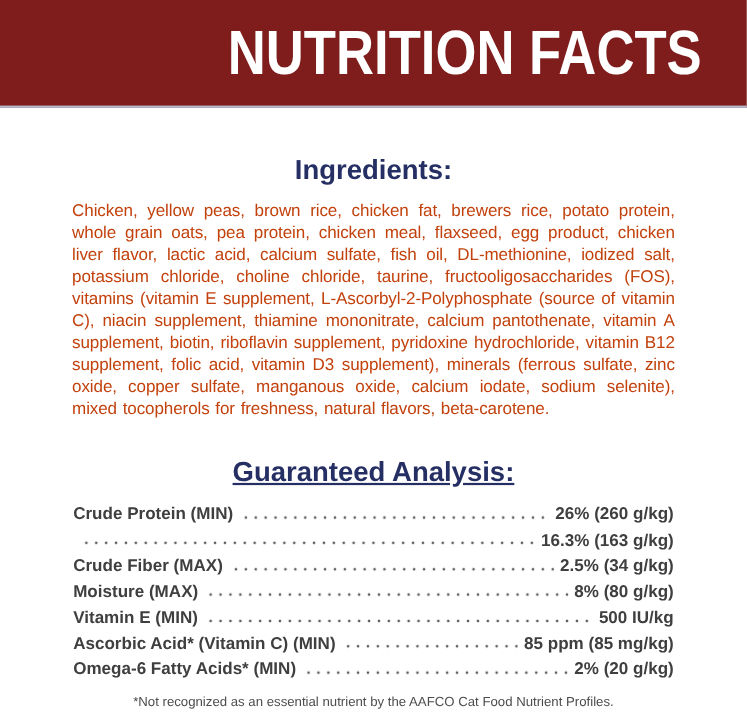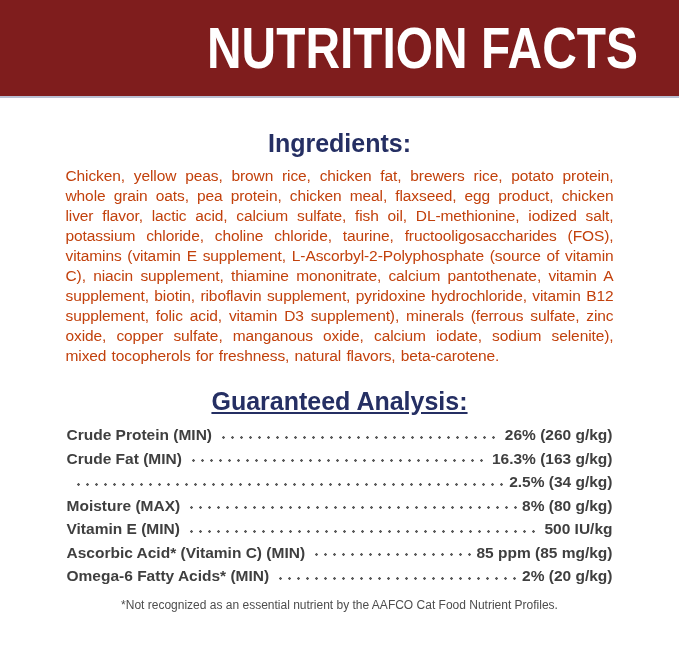--- a/index.html
+++ b/index.html
@@ -30,21 +30,21 @@
     font-size: 57px;
     line-height: 1;
     white-space: nowrap;
     letter-spacing: 0px;
     transform: scaleX(0.84);
     transform-origin: center;
   }
 
   
   .section-heading {
-    margin: 0;
+    margin: 12px;
     text-align: center;
     color: #252F63;
     font-size: 25px;
     font-weight: bold;
     line-height: 1.2;
   }
   .ingredients .section-heading { padding-top: 30px; }
   .analysis .section-heading { padding-top: 20px; text-decoration: underline; }
 
   
@@ -111,25 +111,25 @@
 
   <section class="analysis">
     <h2 class="section-heading">Guaranteed Analysis:</h2>
     <div class="ga-rows" id="ga-rows">
         <div class="ga-row">
           <span class="ga-label">Crude Protein (MIN)</span>
           <span class="ga-leader"></span>
           <span class="ga-value">26% (260 g/kg)</span>
         </div>
         <div class="ga-row">
-          <span class="ga-label">Crude Fat (MIN)</span>
           <span class="ga-leader"></span>
           <span class="ga-value">16.3% (163 g/kg)</span>
         </div>
         <div class="ga-row">
+          <span class="ga-label">Crude Fiber (MAX)</span>
           <span class="ga-leader"></span>
           <span class="ga-value">2.5% (34 g/kg)</span>
         </div>
         <div class="ga-row">
           <span class="ga-label">Moisture (MAX)</span>
           <span class="ga-leader"></span>
           <span class="ga-value">8% (80 g/kg)</span>
         </div>
         <div class="ga-row">
           <span class="ga-label">Vitamin E (MIN)</span>

